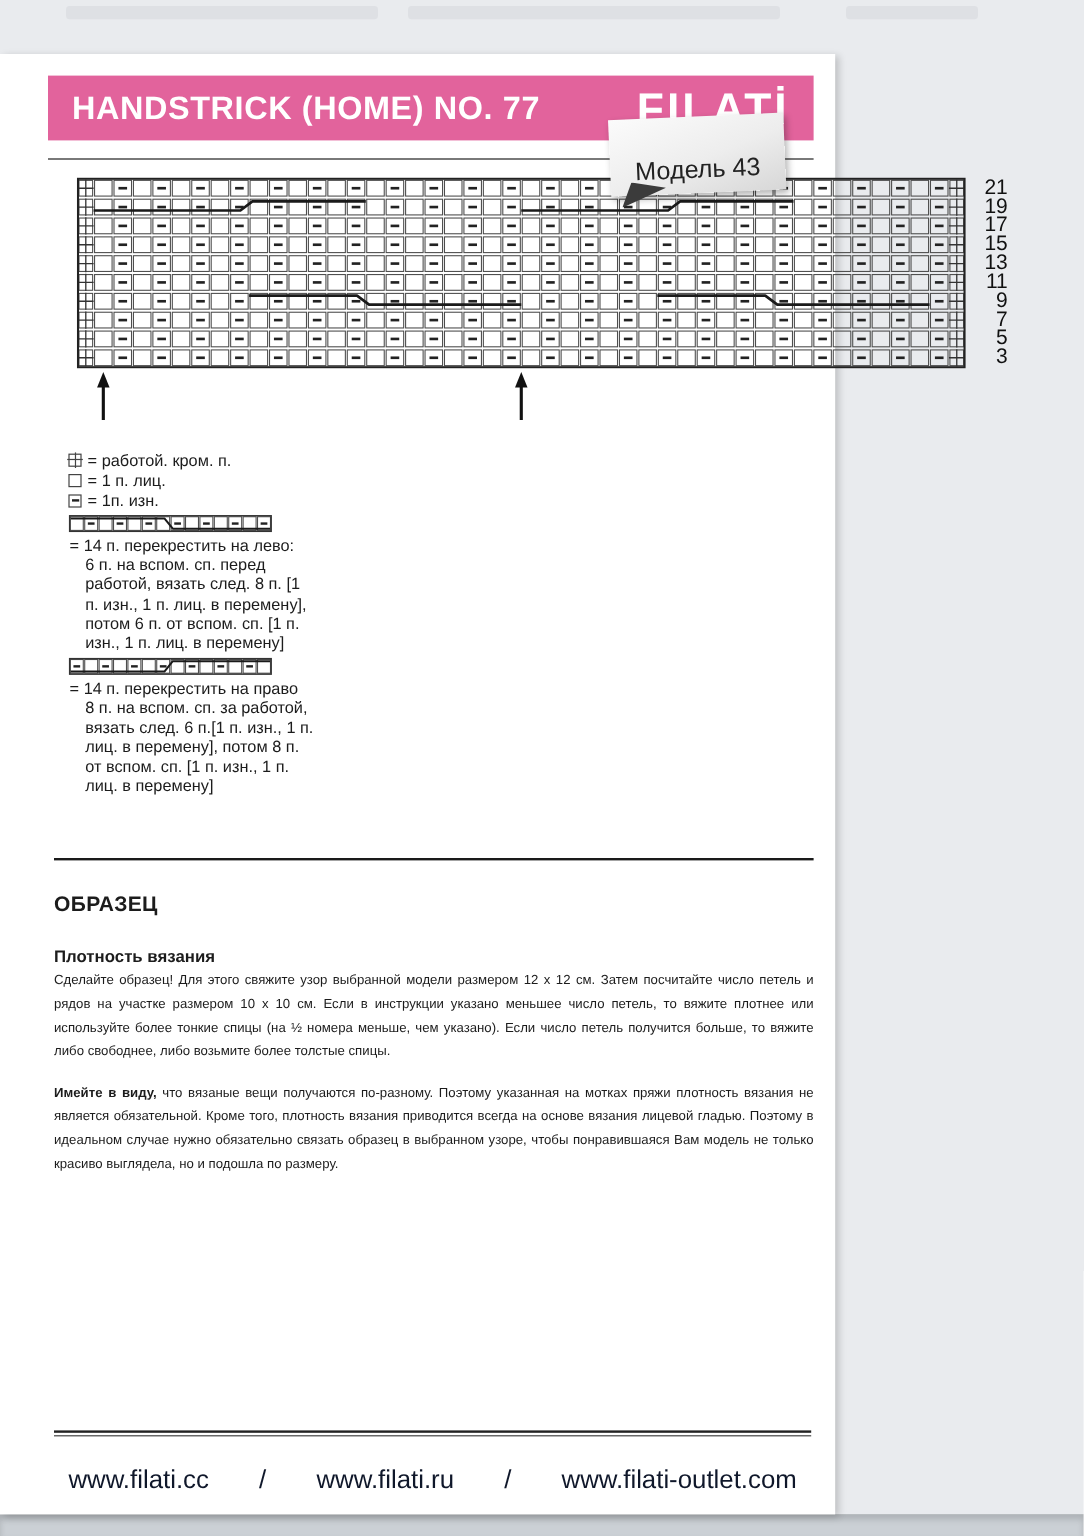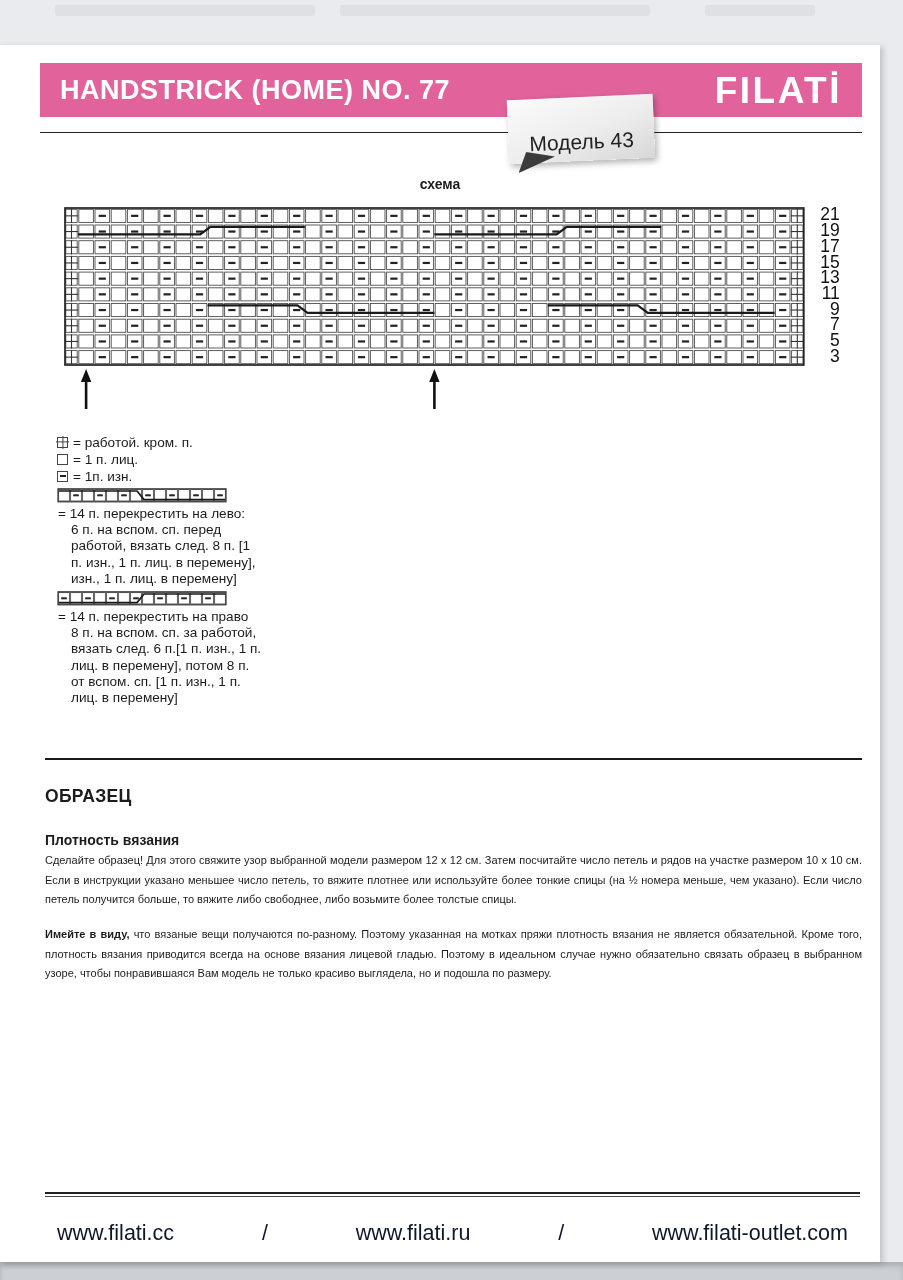--- a/index.html
+++ b/index.html
@@ -4,21 +4,21 @@
 <style>
   html,body{margin:0;padding:0}
   body{
     width:903px;height:1280px;overflow:hidden;
     background:#e9ebee;
     font-family:"Liberation Sans",sans-serif;color:#1c1c1c;
   }
   .top-band{position:relative;height:45px;width:903px}
   .ghost{position:absolute;background:#d9dce0;border-radius:3px;opacity:.75}
   .page{
-    position:relative;width:880px;height:1217px;background:#fff;
+    position:relative;width:696px;height:1217px;background:#fff;
     box-sizing:border-box;padding-top:18px;
     box-shadow:3px 2px 6px rgba(0,0,0,.18);
   }
   .banner{
     margin:0 18px 0 40px;height:54px;background:#e2639c;
     display:flex;align-items:center;justify-content:space-between;padding:0 20px;
   }
   .banner-title{color:#fff;font-size:27px;font-weight:700;letter-spacing:.5px}
   .logo{color:#fff;font-family:Liberation Sans, sans-serif;font-size:37px;font-weight:700;letter-spacing:2.5px;line-height:1}
   .note{
@@ -81,21 +81,20 @@
     <span class="logo">FILATİ</span>
   </div>
 
   <div class="note">
     <span class="note-fold"></span>
     <span>Модель 43</span>
   </div>
 
   <div class="rule"></div>
 
-  <div class="chart-title">схема</div>
   <svg class="chart">
       <g>
         <rect x="2.8" y="3.3" width="11.4" height="13.1" fill="none" stroke="#4d4d4d" stroke-width="0.9"></rect>
         <rect x="15.8" y="3.3" width="14.6" height="13.1" fill="none" stroke="#4d4d4d" stroke-width="0.9"></rect>
         <rect x="32" y="3.3" width="14.6" height="13.1" fill="none" stroke="#4d4d4d" stroke-width="0.9"></rect>
         <rect x="48.199999999999996" y="3.3" width="14.6" height="13.1" fill="none" stroke="#4d4d4d" stroke-width="0.9"></rect>
         <rect x="64.39999999999999" y="3.3" width="14.6" height="13.1" fill="none" stroke="#4d4d4d" stroke-width="0.9"></rect>
         <rect x="80.6" y="3.3" width="14.6" height="13.1" fill="none" stroke="#4d4d4d" stroke-width="0.9"></rect>
         <rect x="96.8" y="3.3" width="14.6" height="13.1" fill="none" stroke="#4d4d4d" stroke-width="0.9"></rect>
         <rect x="112.99999999999999" y="3.3" width="14.6" height="13.1" fill="none" stroke="#4d4d4d" stroke-width="0.9"></rect>
@@ -877,20 +876,21 @@
         <rect x="112.2" y="6.3" width="5.6" height="2" fill="#222"></rect>
         <rect x="136.2" y="6.3" width="5.6" height="2" fill="#222"></rect>
         <rect x="160.2" y="6.3" width="5.6" height="2" fill="#222"></rect>
         <polyline points="2,3 80,3 87,11.600000000000001 168,11.600000000000001" fill="none" stroke="#1a1a1a" stroke-width="1.7" stroke-linejoin="round"></polyline>
       </svg>
     <div class="cable-text">
       <div>= 14 п. перекрестить на лево:</div>
       <div>6 п. на вспом. сп. перед</div>
       <div>работой, вязать след. 8 п. [1</div>
       <div>п. изн., 1 п. лиц. в перемену],</div>
+      <div>потом 6 п. от вспом. сп. [1 п.</div>
       <div>изн., 1 п. лиц. в перемену]</div>
     </div>
 
     <svg class="strip strip2">
         <rect x="1.6" y="1.6" width="10.8" height="11.4" fill="none" stroke="#4d4d4d" stroke-width="0.9"></rect>
         <rect x="13.6" y="1.6" width="10.8" height="11.4" fill="none" stroke="#4d4d4d" stroke-width="0.9"></rect>
         <rect x="25.6" y="1.6" width="10.8" height="11.4" fill="none" stroke="#4d4d4d" stroke-width="0.9"></rect>
         <rect x="37.6" y="1.6" width="10.8" height="11.4" fill="none" stroke="#4d4d4d" stroke-width="0.9"></rect>
         <rect x="49.6" y="1.6" width="10.8" height="11.4" fill="none" stroke="#4d4d4d" stroke-width="0.9"></rect>
         <rect x="61.6" y="1.6" width="10.8" height="11.4" fill="none" stroke="#4d4d4d" stroke-width="0.9"></rect>

